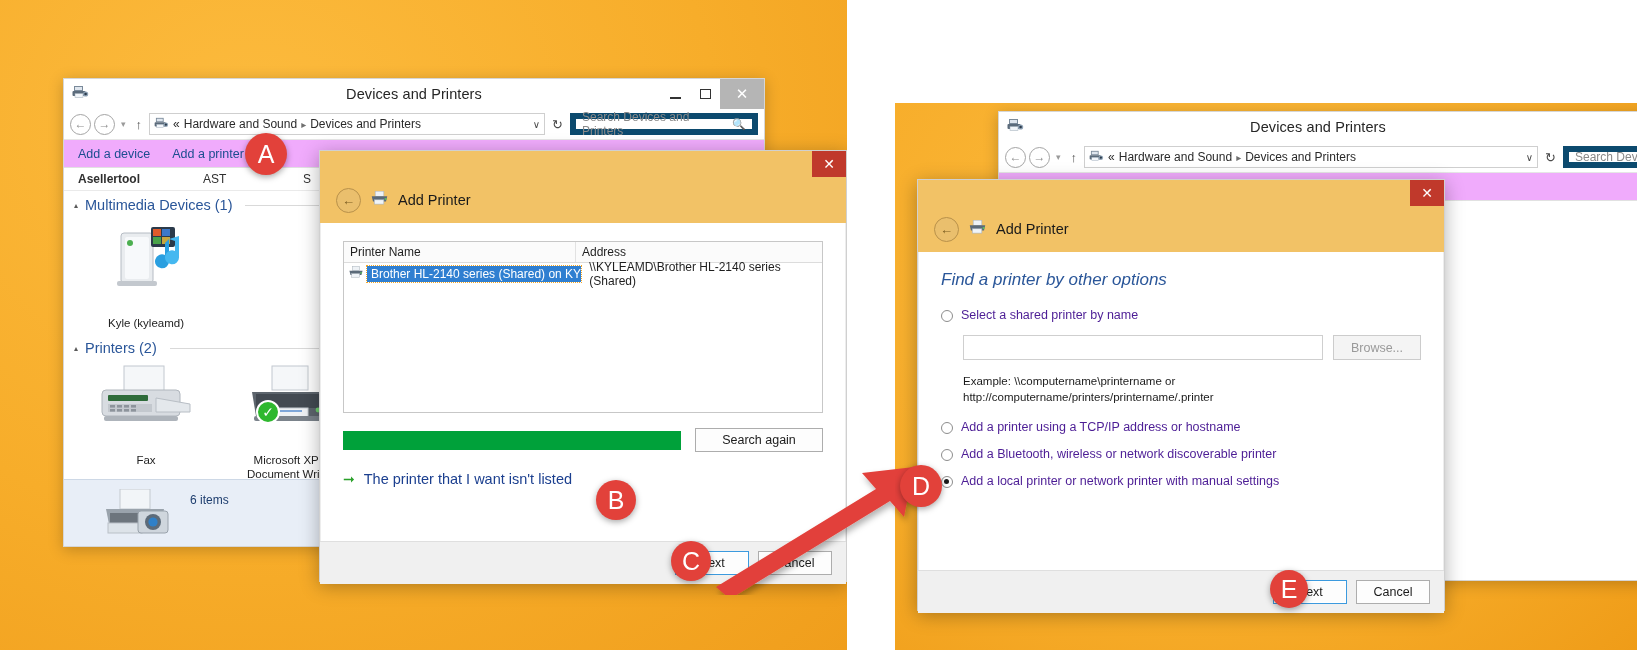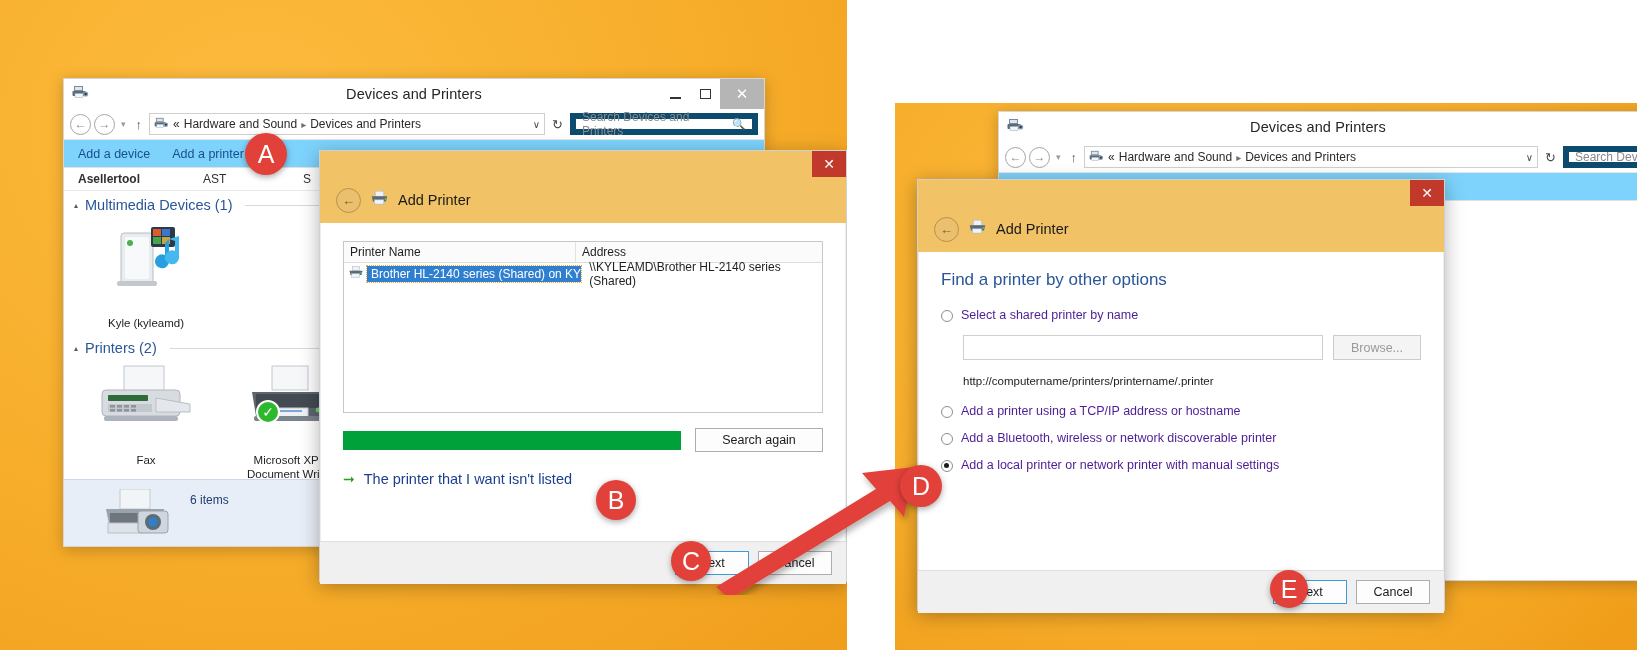--- a/index.html
+++ b/index.html
@@ -75,21 +75,21 @@
   .crumbbox .dd { margin-left: auto; color: #4a4a4a; font-size: 10px; padding-left:6px;}
   .refresh { color: #4a4a4a; font-size: 13px; padding: 0 4px; }
   .searchbox {
     width: 188px; height: 22px; border: 6px solid #0c4a6e; background: #fff;
     display: flex; align-items: center; font-size: 12px; color: #8a8a8a;
     padding: 0 6px; flex: none;
   }
   .searchbox .mag { margin-left: auto; color: #5a5a5a; font-size: 11px; }
 
   .cmdbar {
-    height: 29px; background: #7dd3fc; border-top: 1px solid #e6e6e6;
+    height: 29px; background: #f0abfc; border-top: 1px solid #e6e6e6;
     border-bottom: 1px solid #e1e1e1;
     display: flex; align-items: center; gap: 22px; padding: 0 14px;
     font-size: 12.5px; color: #1b4d8f;
   }
   .colhdr {
     height: 23px; display: flex; align-items: center; font-size: 12px;
     color: #2f2f2f; background: #fff; border-bottom: 1px solid #eaeaea;
   }
   .colhdr span { padding-left: 14px; }
 
@@ -481,31 +481,32 @@
           <svg width="19" height="15" viewBox="0 0 22 17">
             <rect x="6" y="0" width="10" height="6" fill="#eef2f6" stroke="#aab3bc" stroke-width=".7"></rect>
             <path d="M2 6 L20 6 L18.5 12 L3.5 12 Z" fill="#5b6a79"></path>
             <rect x="5" y="10" width="11" height="5" fill="#f0f4f8" stroke="#a9b2bb" stroke-width=".7"></rect>
             <circle cx="18" cy="9" r="1.2" fill="#59c459"></circle>
           </svg>
         </span>
         <span class="dt">Add Printer</span>
       </div>
       <div class="dlg-body" style="height:318px;">
-        <div class="dlg-h1" style="">Find a printer by other options</div>
+        <div class="dlg-h1" style="font-style:italic;">Find a printer by other options</div>
 
         <div class="radio-row">
           <span class="radio"></span>
           <span>Select a shared printer by name</span>
         </div>
         <div class="name-input-row">
           <div class="name-input"></div>
           <div class="btn ghost" style="min-width:88px; height:25px;">Browse...</div>
         </div>
         <div class="hint">
+          <div>Example: \\computername\printername or</div>
           <div>http://computername/printers/printername/.printer</div>
         </div>
 
         <div class="radio-row">
           <span class="radio"></span>
           <span>Add a printer using a TCP/IP address or hostname</span>
         </div>
         <div class="radio-row">
           <span class="radio"></span>
           <span>Add a Bluetooth, wireless or network discoverable printer</span>

